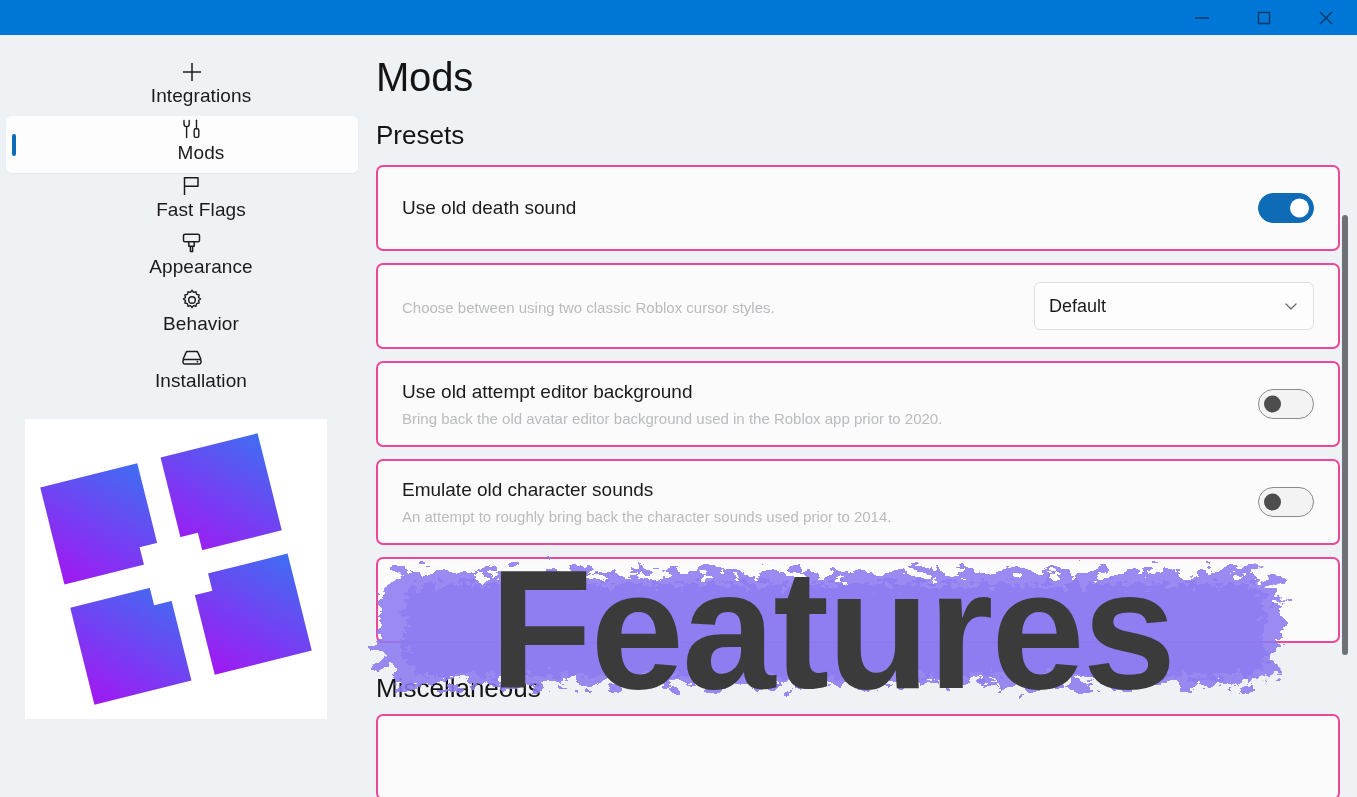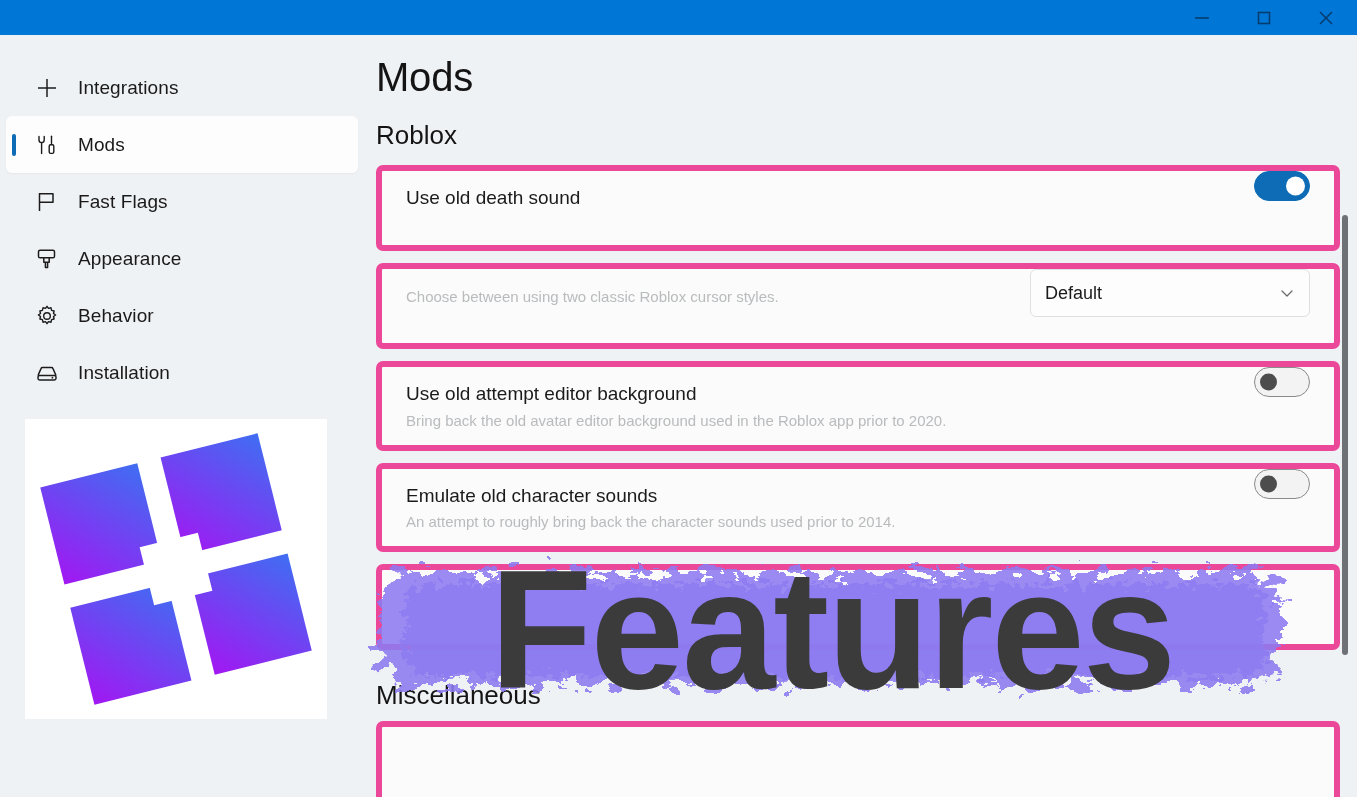--- a/index.html
+++ b/index.html
@@ -45,20 +45,21 @@
     flex: none;
     padding-top: 24px;
   }
   .nav-item {
     position: relative;
     height: 57px;
     display: flex; align-items: center;
     padding-left: 28px;
     border-radius: 6px;
     margin: 0 2px 0 6px;
+    flex-direction: column;
   }
   .nav-item.selected {
     background: #fdfdfd;
     box-shadow: 0 1px 2px rgba(0,0,0,0.045);
   }
   .nav-item.selected::before {
     content: "";
     position: absolute;
     left: 6px; top: 50%;
     transform: translateY(-50%);
@@ -110,25 +111,25 @@
     font-weight: 400;
     color: #141414;
     margin-top: 20px;
     margin-bottom: 14px;
   }
   .section-title.tight { margin-top: 30px; margin-bottom: 10px; }
 
   .card {
     position: relative;
     background: #fbfbfb;
-    border: 6px solid #ec4899;
+    border: 2px solid #ec4899;
     border-radius: 7px;
     width: 964px;
     min-height: 86px;
-    display: flex; 
+    display: flex; align-items: center;
     padding: 0 24px;
     margin-bottom: 12px;
   }
   .card-texts { flex: 1; min-width: 0; padding: 14px 0; }
   .card-title {
     font-size: 19px;
     color: #1b1b1b;
     line-height: 1.35;
   }
   .card-sub {
@@ -336,21 +337,21 @@
             <rect x="120" y="120" width="60" height="60" fill="#ffffff"></rect>
           </g>
         </svg>
       </div>
     </div>
 
     <div class="content">
 
       <div class="page-title">Mods</div>
 
-      <div class="section-title">Roblox</div>
+      <div class="section-title">Presets</div>
 
       <div class="card">
         <div class="card-texts">
           <div class="card-title">Use old death sound</div>
         </div>
         <div class="card-control">
           <span class="toggle on">
               <span class="knob"></span>
             </span>
         </div>

